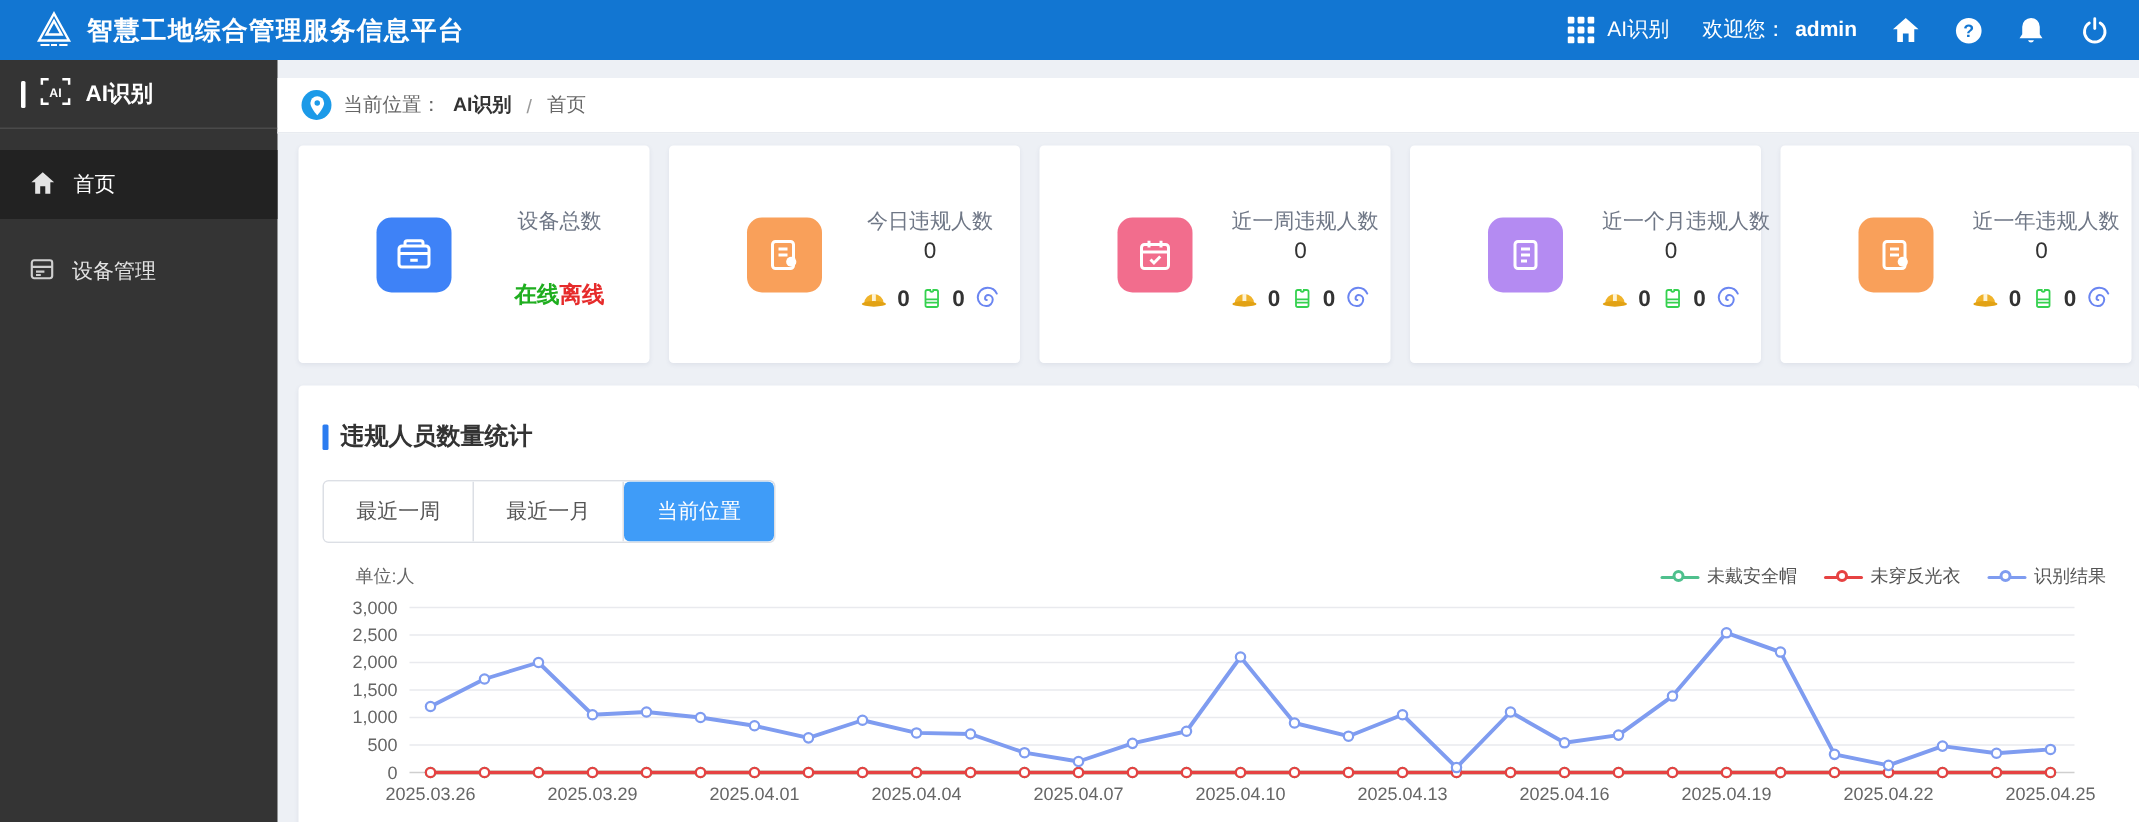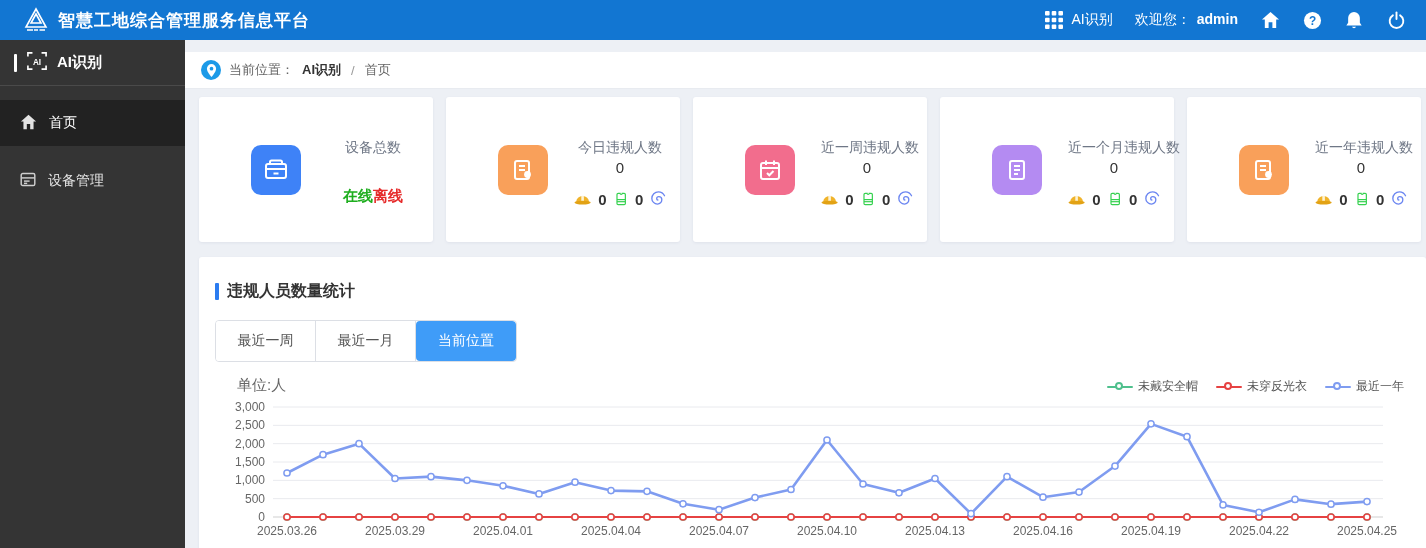--- a/index.html
+++ b/index.html
@@ -56,21 +56,21 @@
   .panel { margin:15px 0 0 14px; width:1227px; height:310px; background:#fff; border-radius:3px;
     box-shadow:0 1px 3px rgba(60,80,120,.08); padding:24px 16px 0 16px; }
   .panel-title { display:flex; align-items:center; gap:8px; font-size:16px; font-weight:bold; color:#333; }
   .panel-title .accent { width:4px; height:17px; background:#2b7cf0; border-radius:1px; }
   .tabs { display:flex; margin-top:18px; border:1px solid #dcdfe5; border-radius:4px; width:302px; overflow:hidden; }
   .tab { width:100px; height:40px; display:flex; align-items:center; justify-content:center;
     font-size:14px; color:#555; background:#fff; cursor:pointer; border-right:1px solid #dcdfe5; }
   .tab:last-child { border-right:none; }
   .tab.active { background:#3f9cf8; color:#fff; border-radius:4px; }
   .chart-head { display:flex; align-items:flex-end; justify-content:space-between; margin-top:14px; padding:0 6px 0 22px; }
-  .unit { font-size:15px; color:#666; }
+  .unit { font-size:12px; color:#666; }
   .legend { display:flex; gap:18px; align-items:center; }
   .lg-item { display:flex; align-items:center; gap:5px; font-size:12px; color:#555; cursor:pointer; }
   .lg-mark { position:relative; width:26px; height:10px; }
   .lg-mark .ln { position:absolute; left:0; top:4px; width:26px; height:2px; border-radius:1px; }
   .lg-mark .ci { position:absolute; left:8px; top:0; width:8px; height:8px; border-radius:50%; background:#fff; border:2px solid; }
   svg.chart { display:block; margin-top:4px; }
 </style>
 </head>
 <body>
 
@@ -353,21 +353,21 @@
               <i class="ln" style="background:#e64242"></i>
               <i class="ci" style="border-color:#e64242"></i>
             </span>
           <span>未穿反光衣</span>
         </span>
         <span class="lg-item">
           <span class="lg-mark">
               <i class="ln" style="background:#7f9cf0"></i>
               <i class="ci" style="border-color:#7f9cf0"></i>
             </span>
-          <span>最近一年</span>
+          <span>识别结果</span>
         </span>
       </div>
     </div>
     <svg id="chart-svg" class="chart" width="1195" height="150" viewBox="0 0 1195 150">
         <line x1="58" y1="118" x2="1168" y2="118" stroke="#cfcfcf" stroke-width="1"></line>
         <text x="50" y="122" text-anchor="end" font-size="12" fill="#666">0</text>
         <line x1="58" y1="99.66666666666667" x2="1168" y2="99.66666666666667" stroke="#e9eaee" stroke-width="1"></line>
         <text x="50" y="103.66666666666667" text-anchor="end" font-size="12" fill="#666">500</text>
         <line x1="58" y1="81.33333333333334" x2="1168" y2="81.33333333333334" stroke="#e9eaee" stroke-width="1"></line>
         <text x="50" y="85.33333333333334" text-anchor="end" font-size="12" fill="#666">1,000</text>

